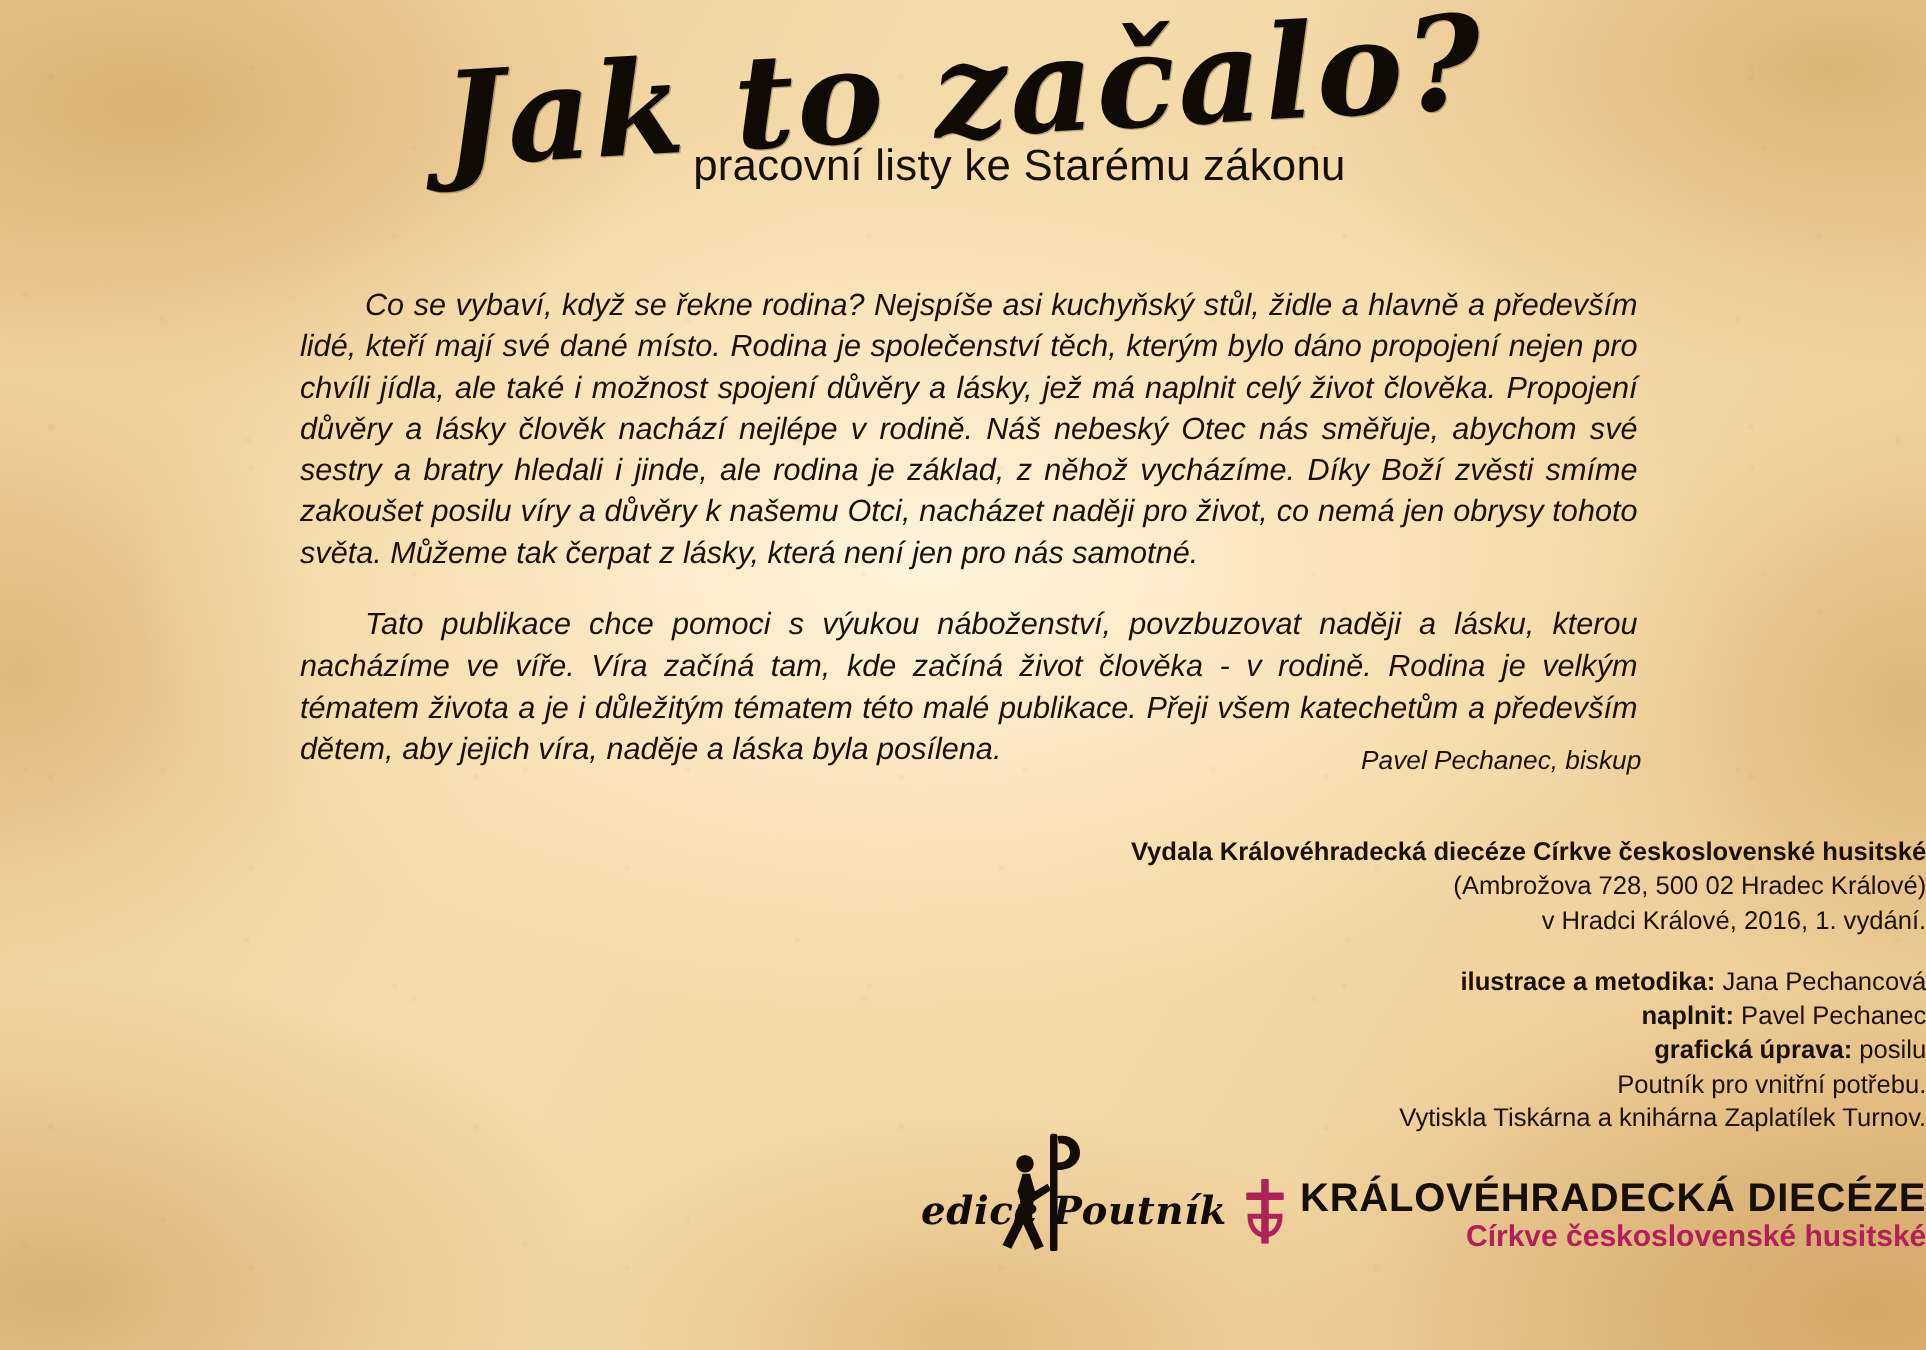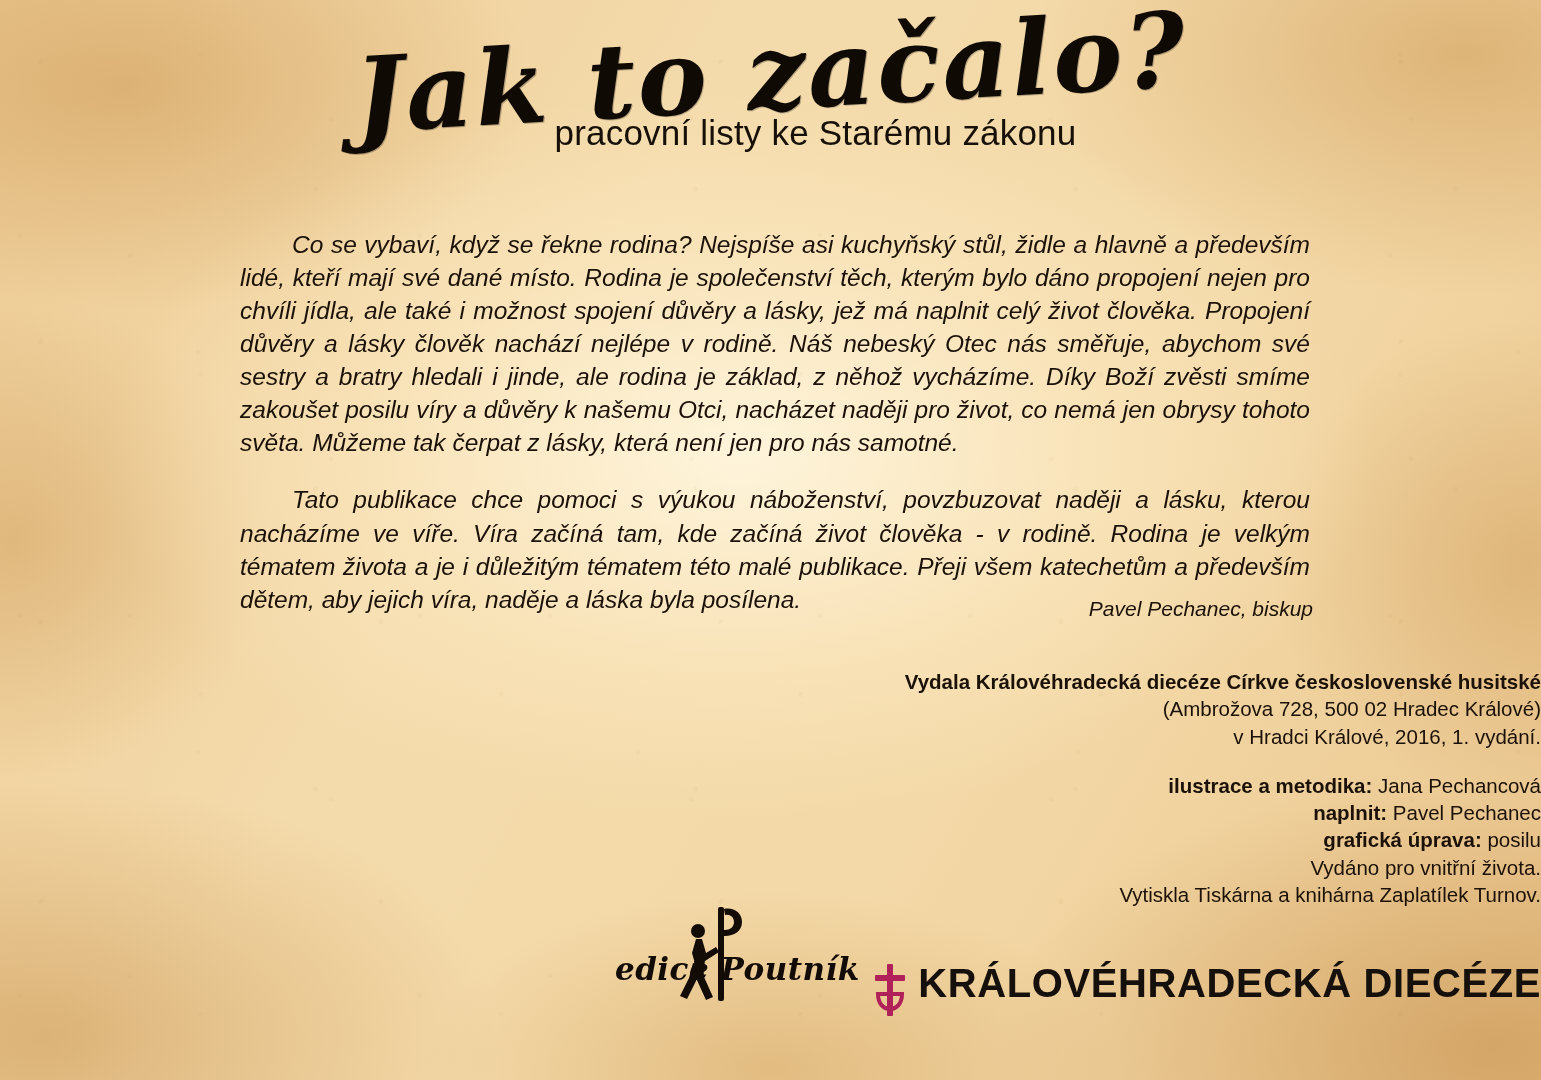--- a/index.html
+++ b/index.html
@@ -151,21 +151,21 @@
     width: 80px;
     height: 96px;
   }
   .diecze {
     margin-top: 4px;
     display: inline-block;
     position: relative;
     padding-left: 54px;
   }
   .d-line1 {
-    font-size: 40px;
+    font-size: 32px;
     font-weight: 700;
     letter-spacing: .6px;
     color: #15100c;
     line-height: 1.08;
   }
   .d-line2 {
     font-size: 24px;
     font-weight: 700;
     color: #b0215a;
     line-height: 1.15;
@@ -208,21 +208,21 @@
         <span>Jana Pechancová</span>
       </div>
       <div>
         <span class="b">naplnit:</span>
         <span>Pavel Pechanec</span>
       </div>
       <div>
         <span class="b">grafická úprava:</span>
         <span>posilu</span>
       </div>
-      <div>Vydáno pro vnitřní života.</div>
+      <div>Poutník pro vnitřní potřebu.</div>
       <div>Vytiskla Tiskárna a knihárna Zaplatílek Turnov.</div>
     </div>
   </div>
 
   <div class="logos">
     <div class="poutnik">
       <svg class="poutnik-fig" viewBox="0 0 80 96">
         <g fill="#120b06">
 
           <path d="M52 4 c10 -2 18 4 18 13 c0 9 -8 14 -17 14 l-3 0 l0 -6 l3 0 c5 0 9 -3 9 -8 c0 -5 -4 -8 -9 -7 z"></path>
@@ -241,15 +241,16 @@
 
     <div class="diecze">
       <svg class="cross" viewBox="0 0 40 52">
         <g fill="#b0215a">
           <rect x="17" y="0" width="6" height="52" rx="1"></rect>
           <rect x="5" y="11" width="30" height="6" rx="1"></rect>
           <path d="M8 30 c0 9 5 15 12 15 c7 0 12 -6 12 -15 z" fill="none" stroke="#b0215a" stroke-width="4"></path>
         </g>
       </svg>
       <div class="d-line1">KRÁLOVÉHRADECKÁ DIECÉZE</div>
+      <div class="d-line2">Církve československé husitské</div>
     </div>
   </div>
 </div>
 
 </body></html>

